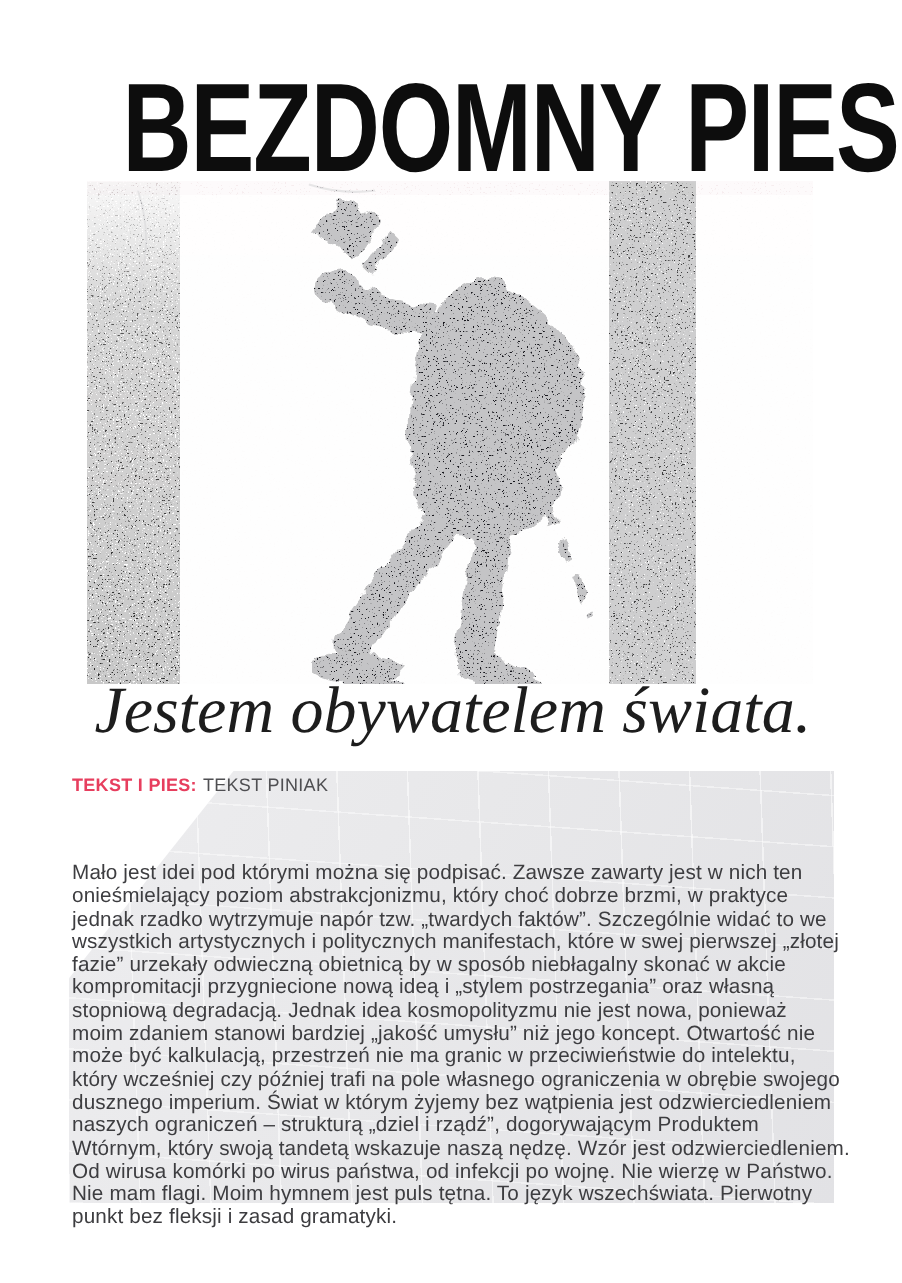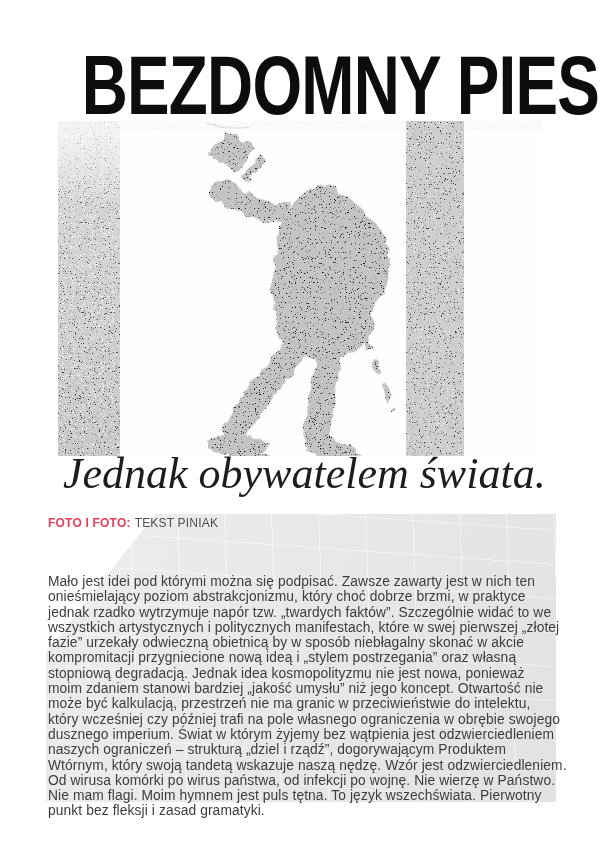--- a/index.html
+++ b/index.html
@@ -129,24 +129,24 @@
         <path d="M306,215 L336,291" stroke="#15151a" stroke-width="5" stroke-dasharray="15 11" fill="none"></path>
 
         <ellipse cx="190" cy="334" rx="21" ry="3"></ellipse>
         <ellipse cx="292" cy="335" rx="12" ry="3"></ellipse>
       </g>
 
       <rect width="484" height="335" fill="#ffffff" filter="url(#speckW)" opacity="0.75"></rect>
     </svg>
   </figure>
 
-  <div class="caption" style="color: rgb(29, 29, 29);">Jednak obywatelem świata.</div>
+  <div class="caption" style="color: rgb(29, 29, 29);">Jestem obywatelem świata.</div>
   <div class="attribution" style="color: rgb(206, 33, 39);">Diogenes</div>
 
   <div class="article-bg"></div>
 
   <div class="credit">
-    <span class="credit-label" style="color: rgb(231, 62, 94);">FOTO I FOTO:</span><span class="credit-name" style="color: rgb(79, 79, 82);">TEKST PINIAK</span>
+    <span class="credit-label" style="color: rgb(231, 62, 94);">TEKST I PIES:</span><span class="credit-name" style="color: rgb(79, 79, 82);">TEKST PINIAK</span>
   </div>
 
   <div class="article" style="color: rgb(61, 61, 64);"><div>Mało jest idei pod którymi można się podpisać. Zawsze zawarty jest w nich ten</div><div>onieśmielający poziom abstrakcjonizmu, który choć dobrze brzmi, w praktyce</div><div>jednak rzadko wytrzymuje napór tzw. „twardych faktów”. Szczególnie widać to we</div><div>wszystkich artystycznych i politycznych manifestach, które w swej pierwszej „złotej</div><div>fazie” urzekały odwieczną obietnicą by w sposób niebłagalny skonać w akcie</div><div>kompromitacji przygniecione nową ideą i „stylem postrzegania” oraz własną</div><div>stopniową degradacją. Jednak idea kosmopolityzmu nie jest nowa, ponieważ</div><div>moim zdaniem stanowi bardziej „jakość umysłu” niż jego koncept. Otwartość nie</div><div>może być kalkulacją, przestrzeń nie ma granic w przeciwieństwie do intelektu,</div><div>który wcześniej czy później trafi na pole własnego ograniczenia w obrębie swojego</div><div>dusznego imperium. Świat w którym żyjemy bez wątpienia jest odzwierciedleniem</div><div>naszych ograniczeń – strukturą „dziel i rządź”, dogorywającym Produktem</div><div>Wtórnym, który swoją tandetą wskazuje naszą nędzę. Wzór jest odzwierciedleniem.</div><div>Od wirusa komórki po wirus państwa, od infekcji po wojnę. Nie wierzę w Państwo.</div><div>Nie mam flagi. Moim hymnem jest puls tętna. To język wszechświata. Pierwotny</div><div>punkt bez fleksji i zasad gramatyki.</div></div>
 
 </div>
 
 </body></html>

